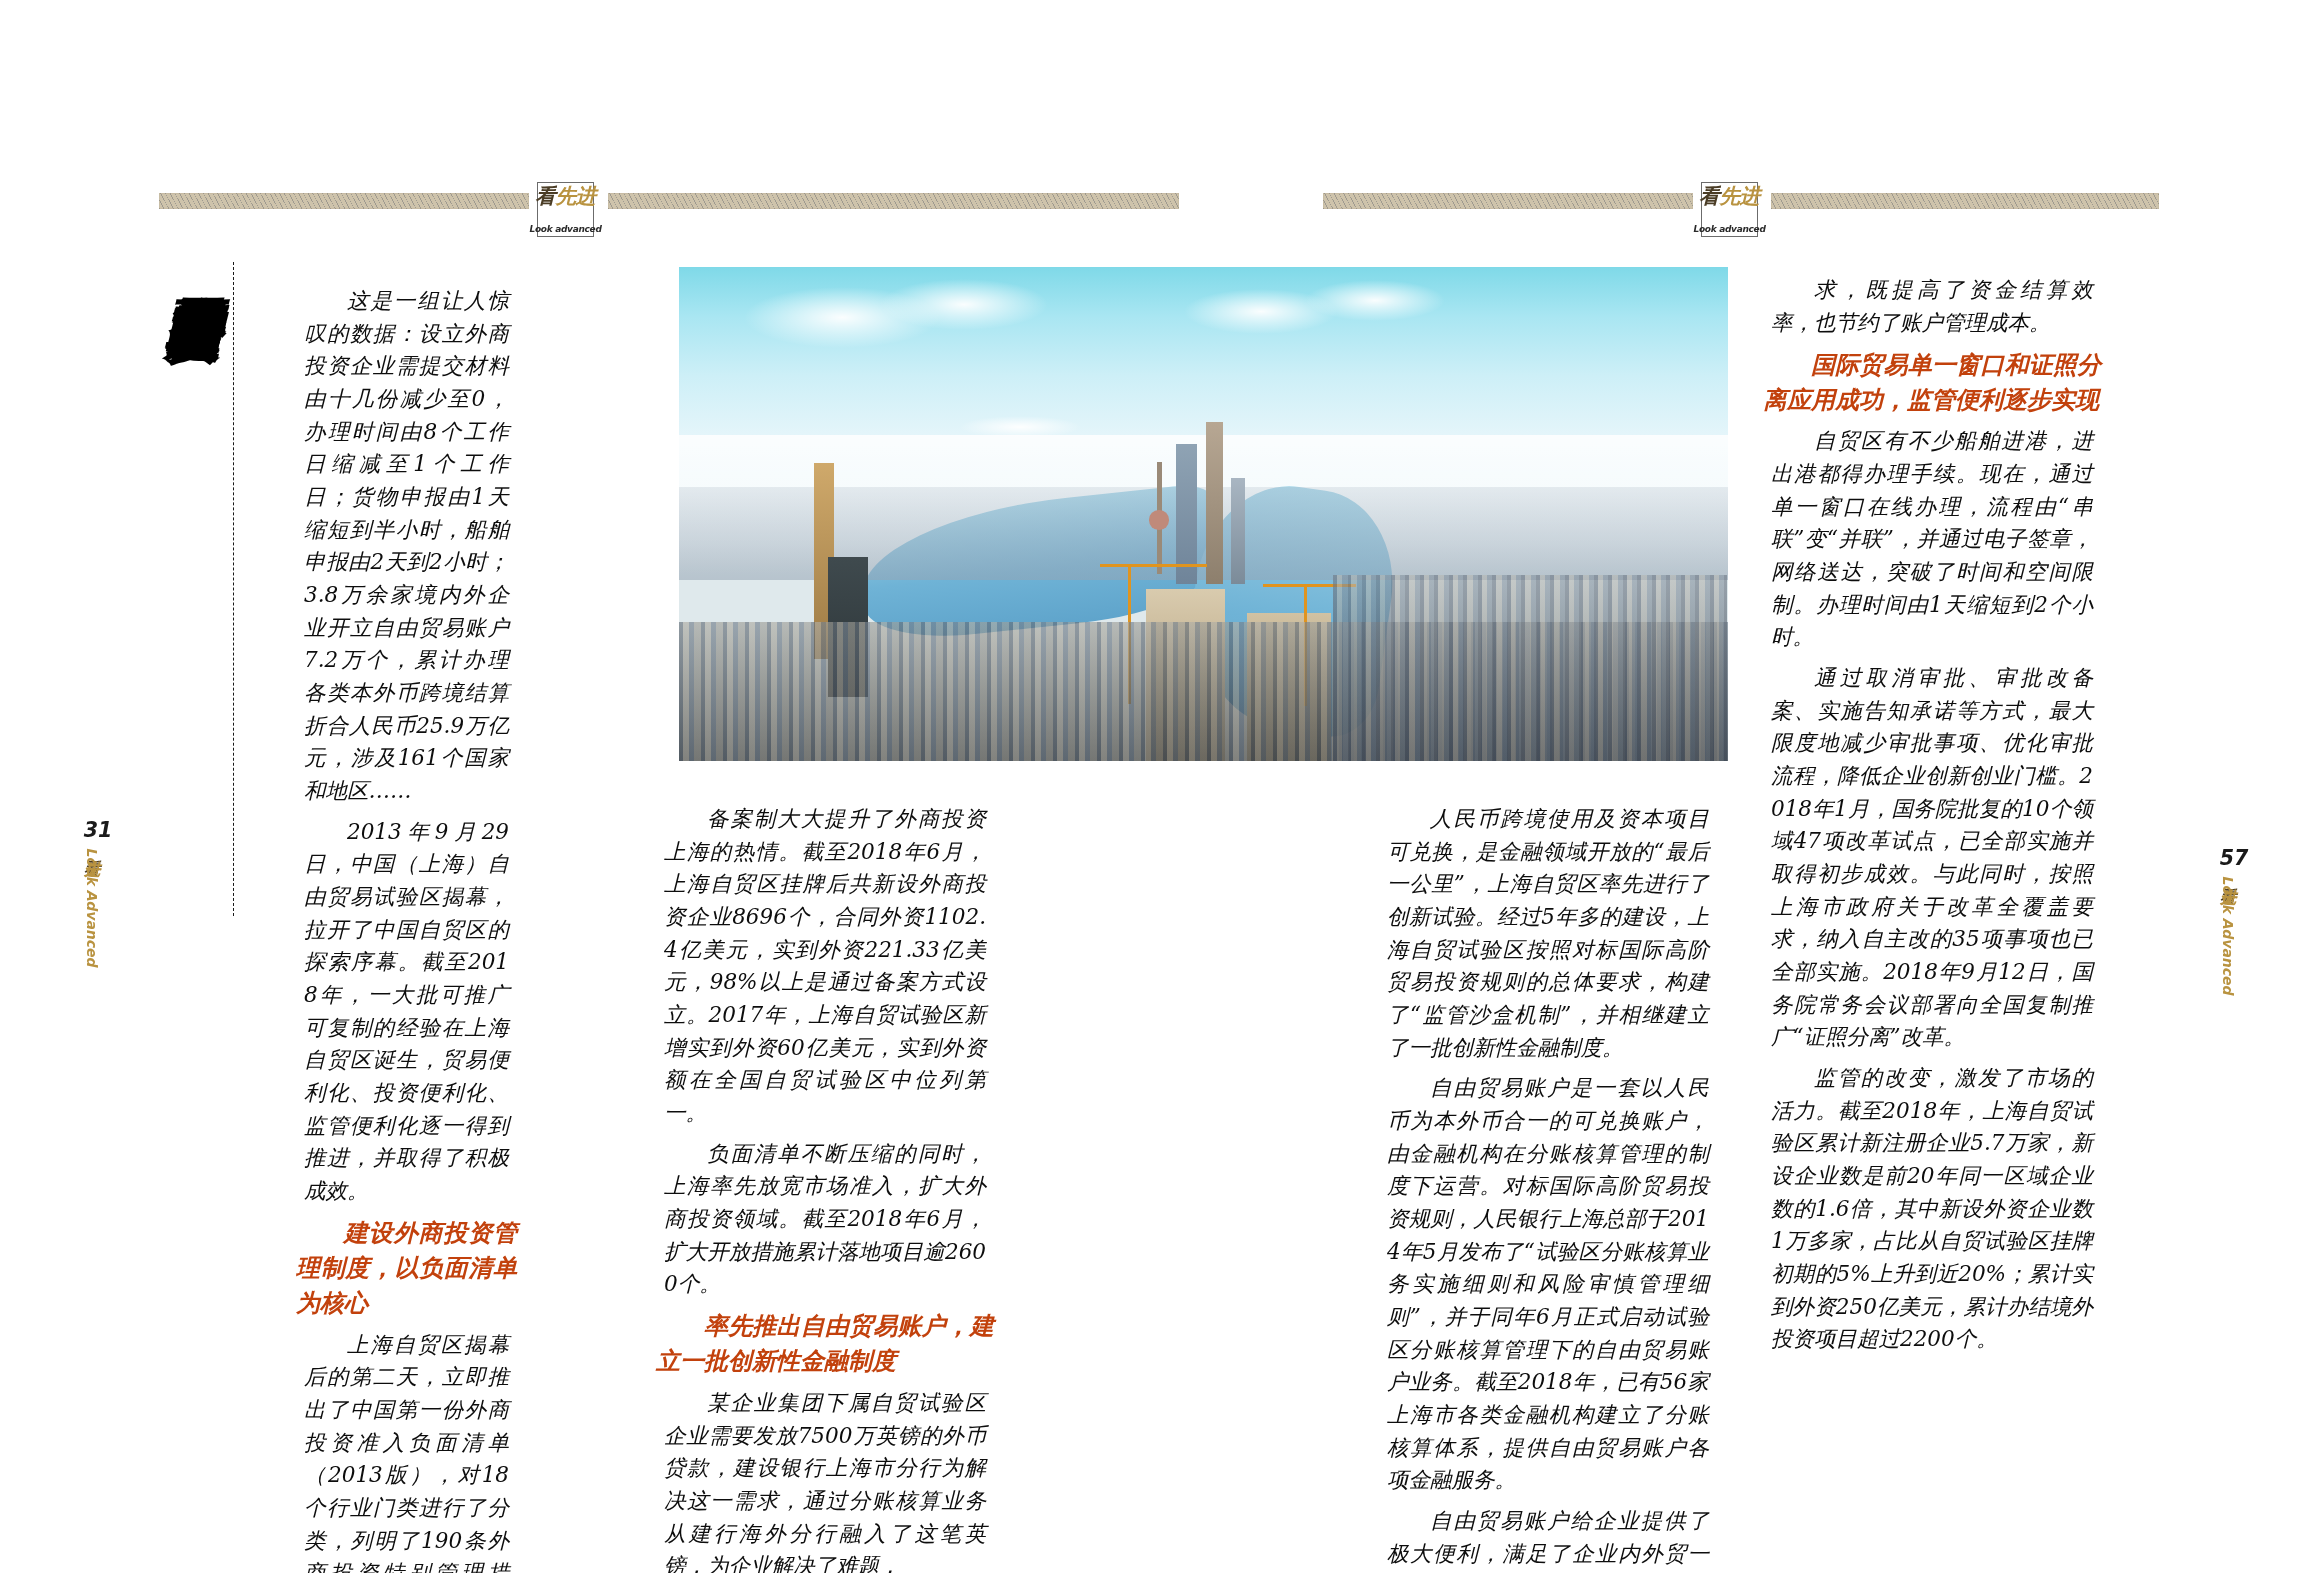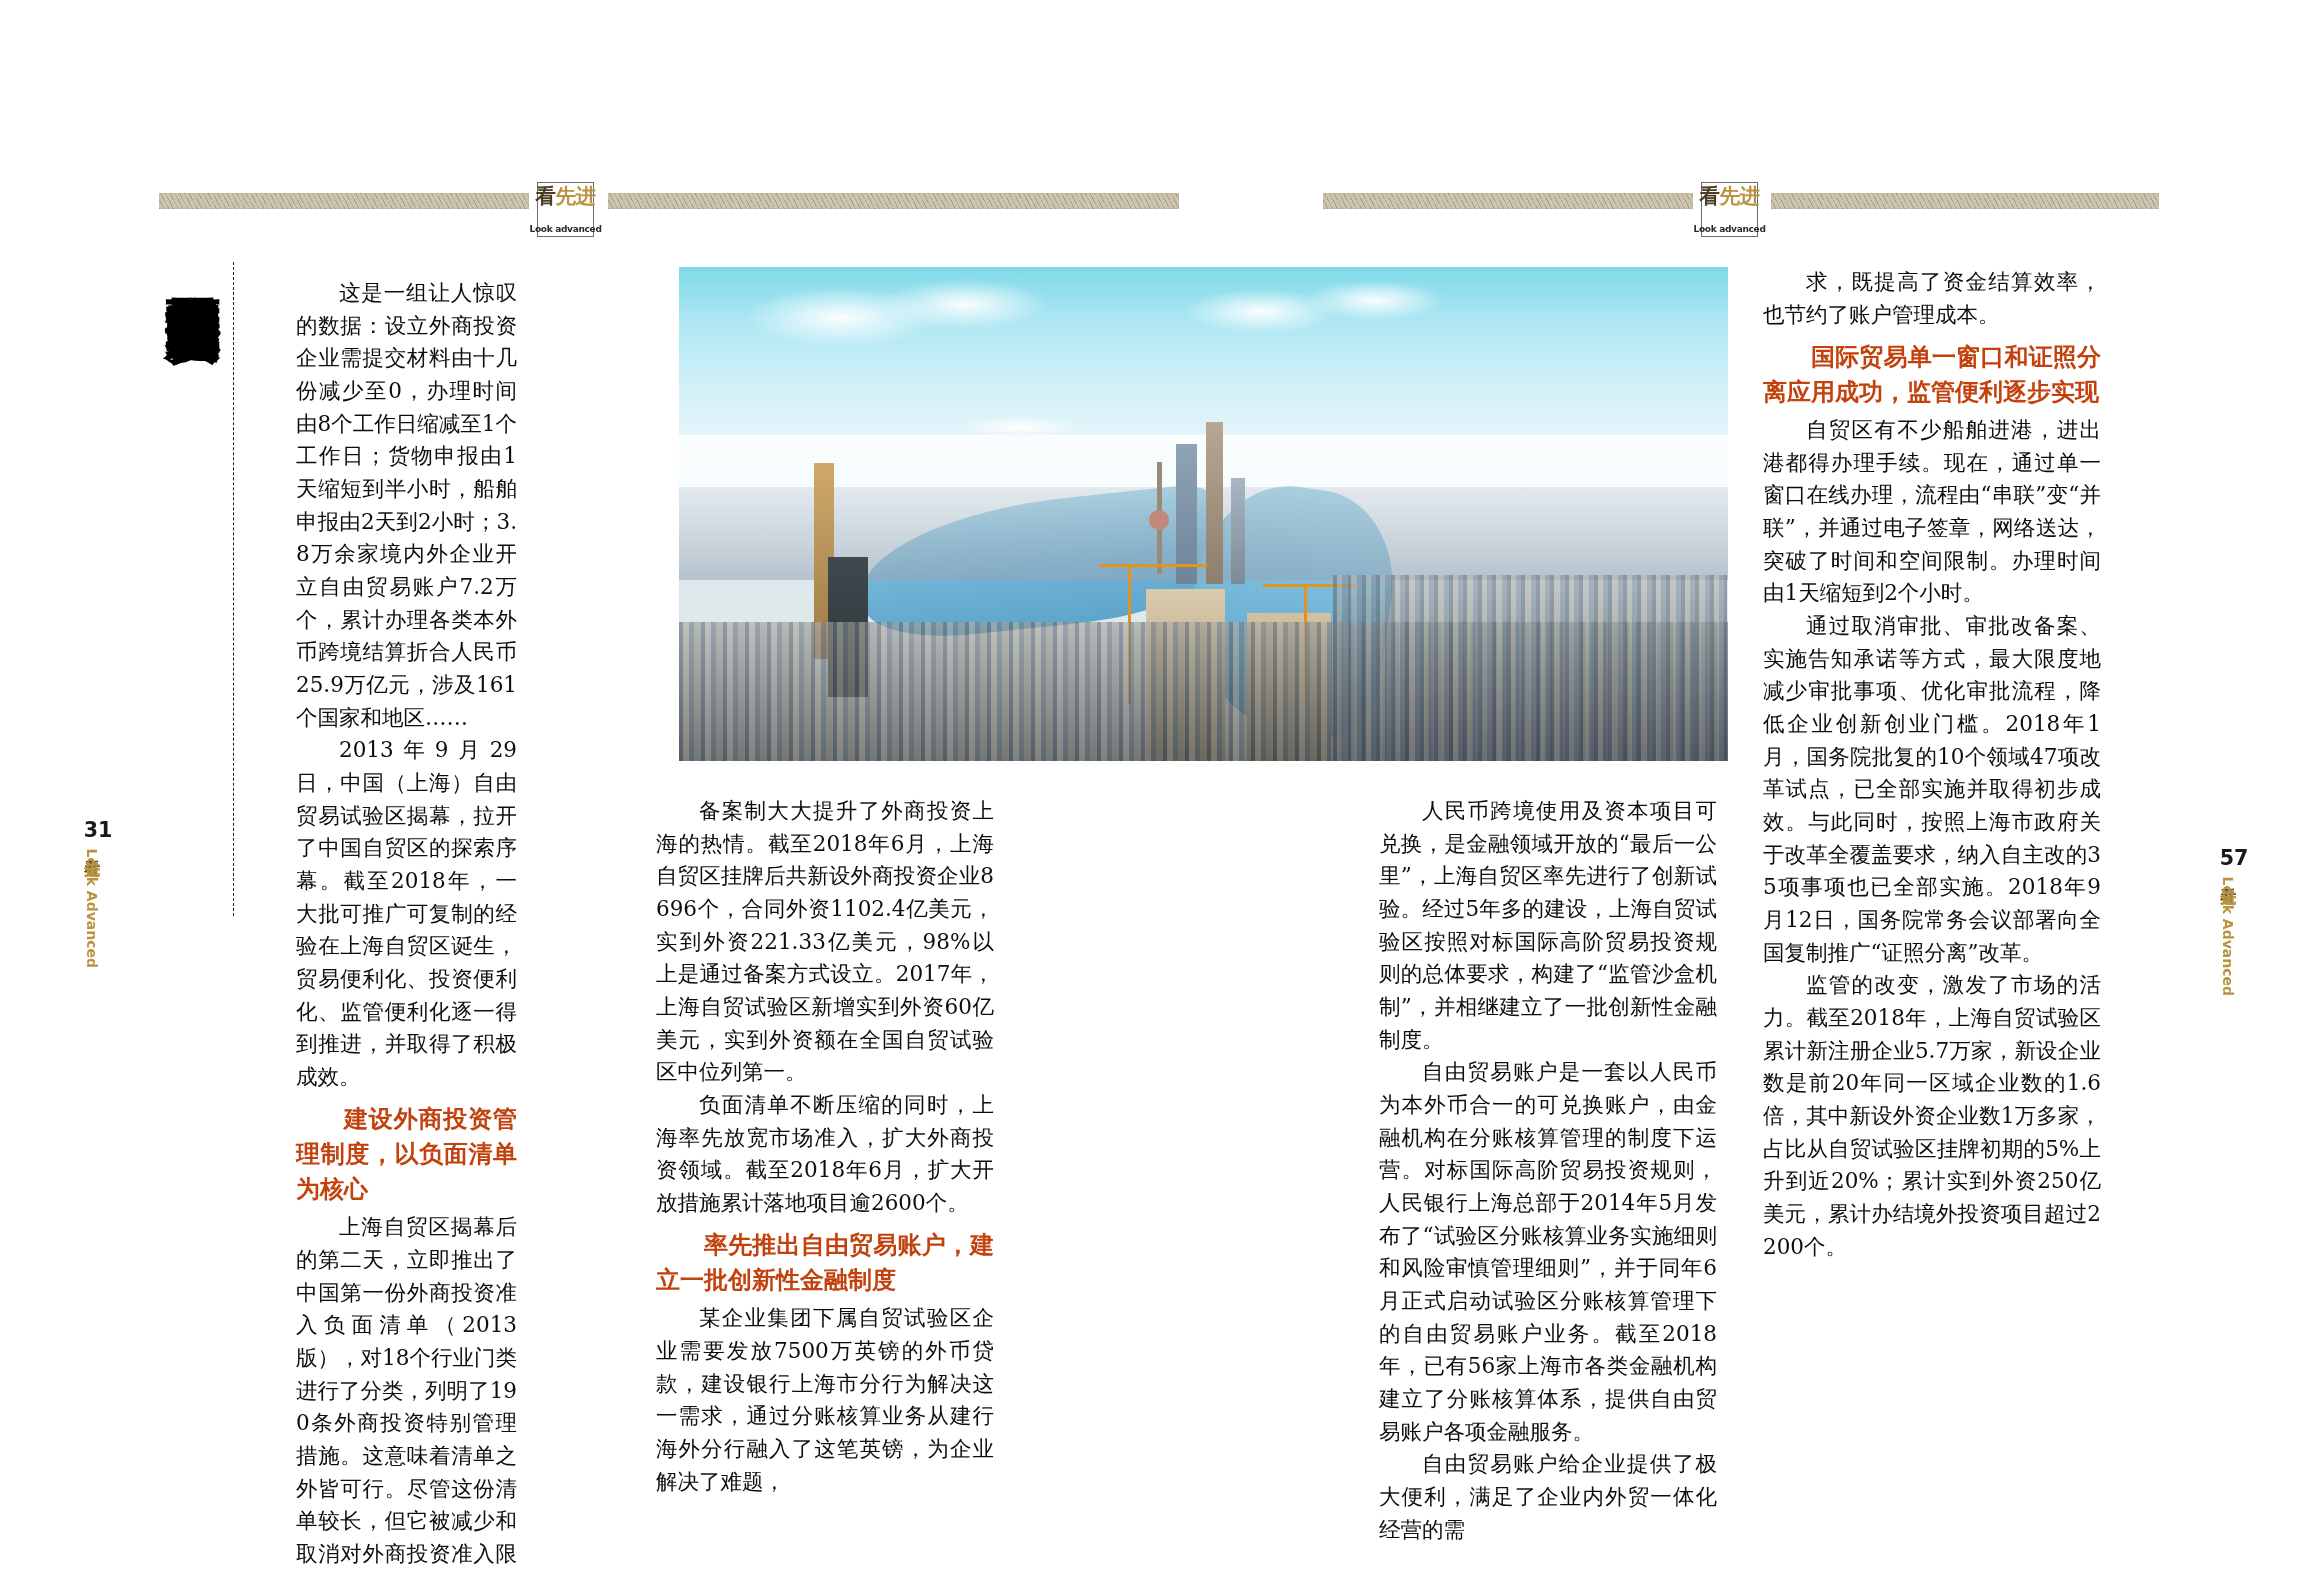--- a/index.html
+++ b/index.html
@@ -3,21 +3,21 @@
 <meta charset="utf-8">
 <title>Magazine Spread</title>
 <style>
   * { box-sizing: border-box; margin: 0; padding: 0; }
   html, body {
     width: 2319px; height: 1574px;
     background: #ffffff;
     font-family: "Liberation Serif", "DejaVu Serif", serif;
     overflow: hidden;
   }
-  .spread { position: relative; width: 2319px; height: 1455px; background: #fff; }
+  .spread { position: relative; width: 2319px; height: 1455px; background: #fff; font-style: italic; }
 
   
   .hatch {
     position: absolute; height: 16px;
     background-color: #cec3ab;
     background-image: repeating-linear-gradient(
         62deg,
         rgba(120,120,120,.55) 0px,
         rgba(120,120,120,.55) 0.7px,
         rgba(0,0,0,0) 0.7px,
@@ -88,21 +88,21 @@
   
   .col { position: absolute; }
   .col p {
     font-family: "DejaVu Serif", "Liberation Serif", serif;
     font-size: 21.5px;
     line-height: 1.52;
     color: #0d0d0d;
     text-align: justify;
     text-justify: inter-character;
     text-indent: 2em;
-    margin: 0;
+    margin: 8px;
     word-break: break-all;
   }
   .col h3 {
     font-family: "DejaVu Sans", "Liberation Sans", sans-serif;
     font-size: 24px;
     font-weight: bold;
     line-height: 1.45;
     color: #c2410c;
     text-align: justify;
     text-justify: inter-character;

